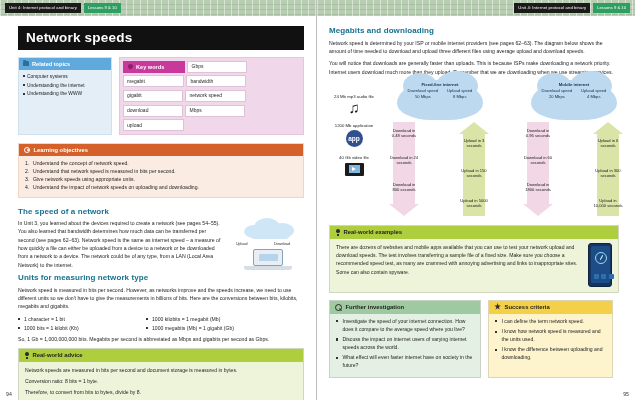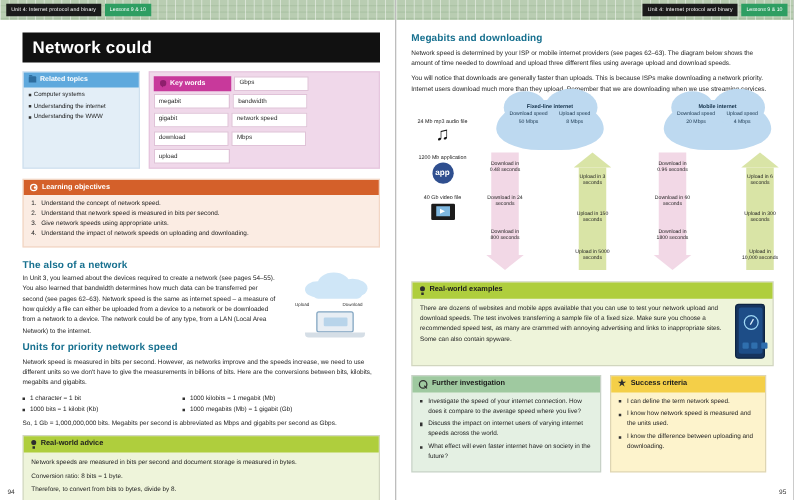--- a/index.html
+++ b/index.html
@@ -378,21 +378,21 @@
     <div class="runhead">
       <div class="runhead-speckle"></div>
       <div class="runhead-inner">
         <span class="rh-unit">Unit 4: Internet protocol and binary</span>
         <span class="rh-lesson">Lessons 9 &amp; 10</span>
       </div>
     </div>
 
     <div class="content pad-l">
 
-      <div class="title-bar">Network could</div>
+      <div class="title-bar">Network speeds</div>
 
       <div class="strip">
 
         <div class="related">
           <div class="related-head">
             <span class="folder-ico"></span>
             <span>Related topics</span>
           </div>
           <ul>
             <li>Computer systems</li>
@@ -423,39 +423,39 @@
           <span>Learning objectives</span>
         </div>
         <ol>
           <li>Understand the concept of network speed.</li>
           <li>Understand that network speed is measured in bits per second.</li>
           <li>Give network speeds using appropriate units.</li>
           <li>Understand the impact of network speeds on uploading and downloading.</li>
         </ol>
       </div>
 
-      <h2 class="sec">The also of a network</h2>
+      <h2 class="sec">The speed of a network</h2>
 
       <div class="flow-wrap">
         <div class="illus-net">
           <div class="cloud-sm">
             <i style="left:10px;top:3px;width:26px;height:19px;"></i>
             <i style="left:0;top:10px;width:20px;height:13px;"></i>
             <i style="left:26px;top:8px;width:24px;height:15px;"></i>
             <i style="left:6px;top:15px;width:40px;height:9px;border-radius:6px;"></i>
           </div>
           <div class="updown" style="left:2px;top:29px;">Upload</div>
           <div class="updown" style="left:40px;top:29px;">Download</div>
           <div class="router"></div>
           <div class="router-base"></div>
         </div>
         <p class="body txt-narrow">In Unit 3, you learned about the devices required to create a network (see pages 54–55). You also learned that bandwidth determines how much data can be transferred per second (see pages 62–63). Network speed is the same as internet speed – a measure of how quickly a file can either be uploaded from a device to a network or be downloaded from a network to a device. The network could be of any type, from a LAN (Local Area Network) to the internet.</p>
       </div>
 
-      <h2 class="sec">Units for priority network speed</h2>
+      <h2 class="sec">Units for measuring network type</h2>
       <p class="body">Network speed is measured in bits per second. However, as networks improve and the speeds increase, we need to use different units so we don't have to give the measurements in billions of bits. Here are the conversions between bits, kilobits, megabits and gigabits.</p>
 
       <div class="unit-lists">
         <ul class="col-a">
           <li>1 character = 1 bit</li>
           <li>1000 bits = 1 kilobit (Kb)</li>
         </ul>
         <ul>
           <li>1000 kilobits = 1 megabit (Mb)</li>
           <li>1000 megabits (Mb) = 1 gigabit (Gb)</li>

